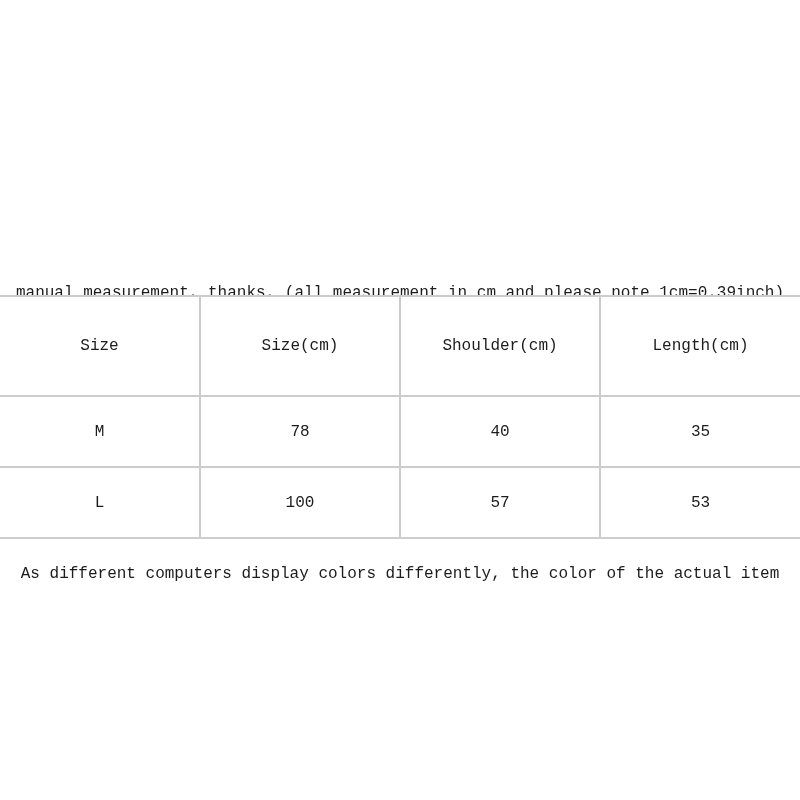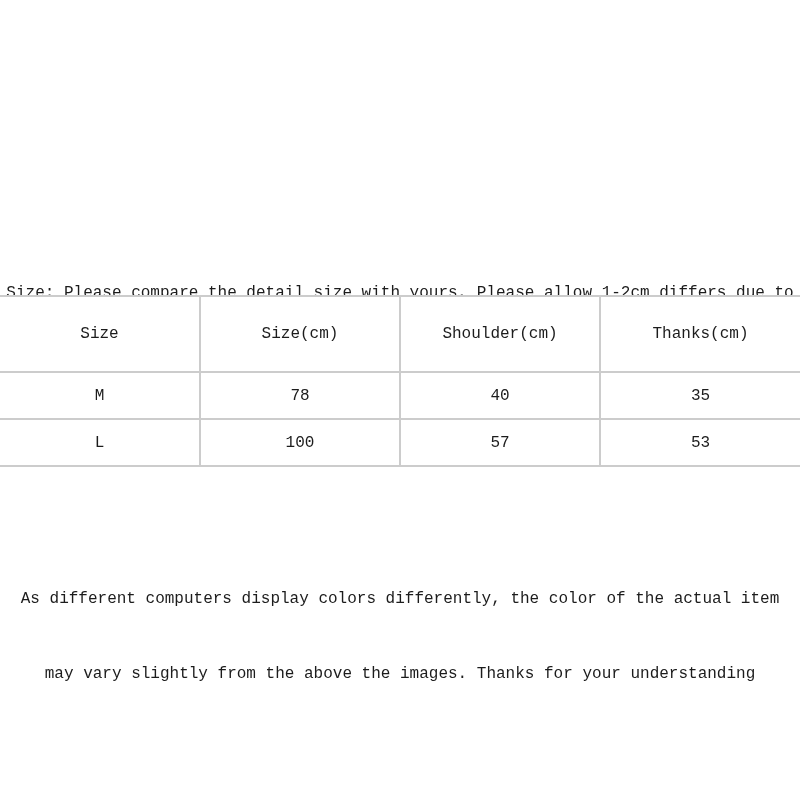--- a/index.html
+++ b/index.html
@@ -18,75 +18,73 @@
   .note {
     position: absolute;
     left: 0;
     width: 800px;
     text-align: center;
     font-size: 16px;
     line-height: 25px;
     white-space: pre;
   }
   .top-note { top: 231px; }
-  .bottom-note { top: 537px; text-align: center; }
+  .bottom-note { top: 512px; text-align: center; }
   table.size-table {
     position: absolute;
     top: 295px;
     left: 0;
     width: 800px;
     border-collapse: collapse;
     table-layout: fixed;
   }
   table.size-table th,
   table.size-table td {
     border: 2px solid #cccccc;
     font-weight: normal;
     text-align: center;
     vertical-align: middle;
     font-size: 16px;
-    padding: 0;
+    padding: 12px;
     background: #ffffff;
   }
   table.size-table th:first-child,
   table.size-table td:first-child { border-left: none; }
   table.size-table th:last-child,
   table.size-table td:last-child { border-right: none; }
   table.size-table thead th { height: 74px; }
   table.size-table tbody td { height: 45px; }
 </style>
 </head>
 <body>
 
 <div class="note top-note">
-  <div>Size: Please compare the detail size with yours, Please allow 1-2cm differs due to</div>
   <div>manual measurement, thanks, (all measurement in cm and please note 1cm=0.39inch)</div>
 </div>
 
 <table class="size-table">
   <thead>
     <tr>
       <th>Size</th>
       <th>Size(cm)</th>
       <th>Shoulder(cm)</th>
-      <th>Thanks(cm)</th>
+      <th>Length(cm)</th>
     </tr>
   </thead>
   <tbody>
     <tr>
       <td>M</td>
       <td>78</td>
       <td>40</td>
       <td>35</td>
     </tr>
     <tr>
       <td>L</td>
       <td>100</td>
       <td>57</td>
       <td>53</td>
     </tr>
   </tbody>
 </table>
 
 <div class="note bottom-note">
   <div>As different computers display colors differently, the color of the actual item</div>
-  <div>may vary slightly from the above the images. Thanks for your understanding</div>
 </div>
 
 </body></html>

